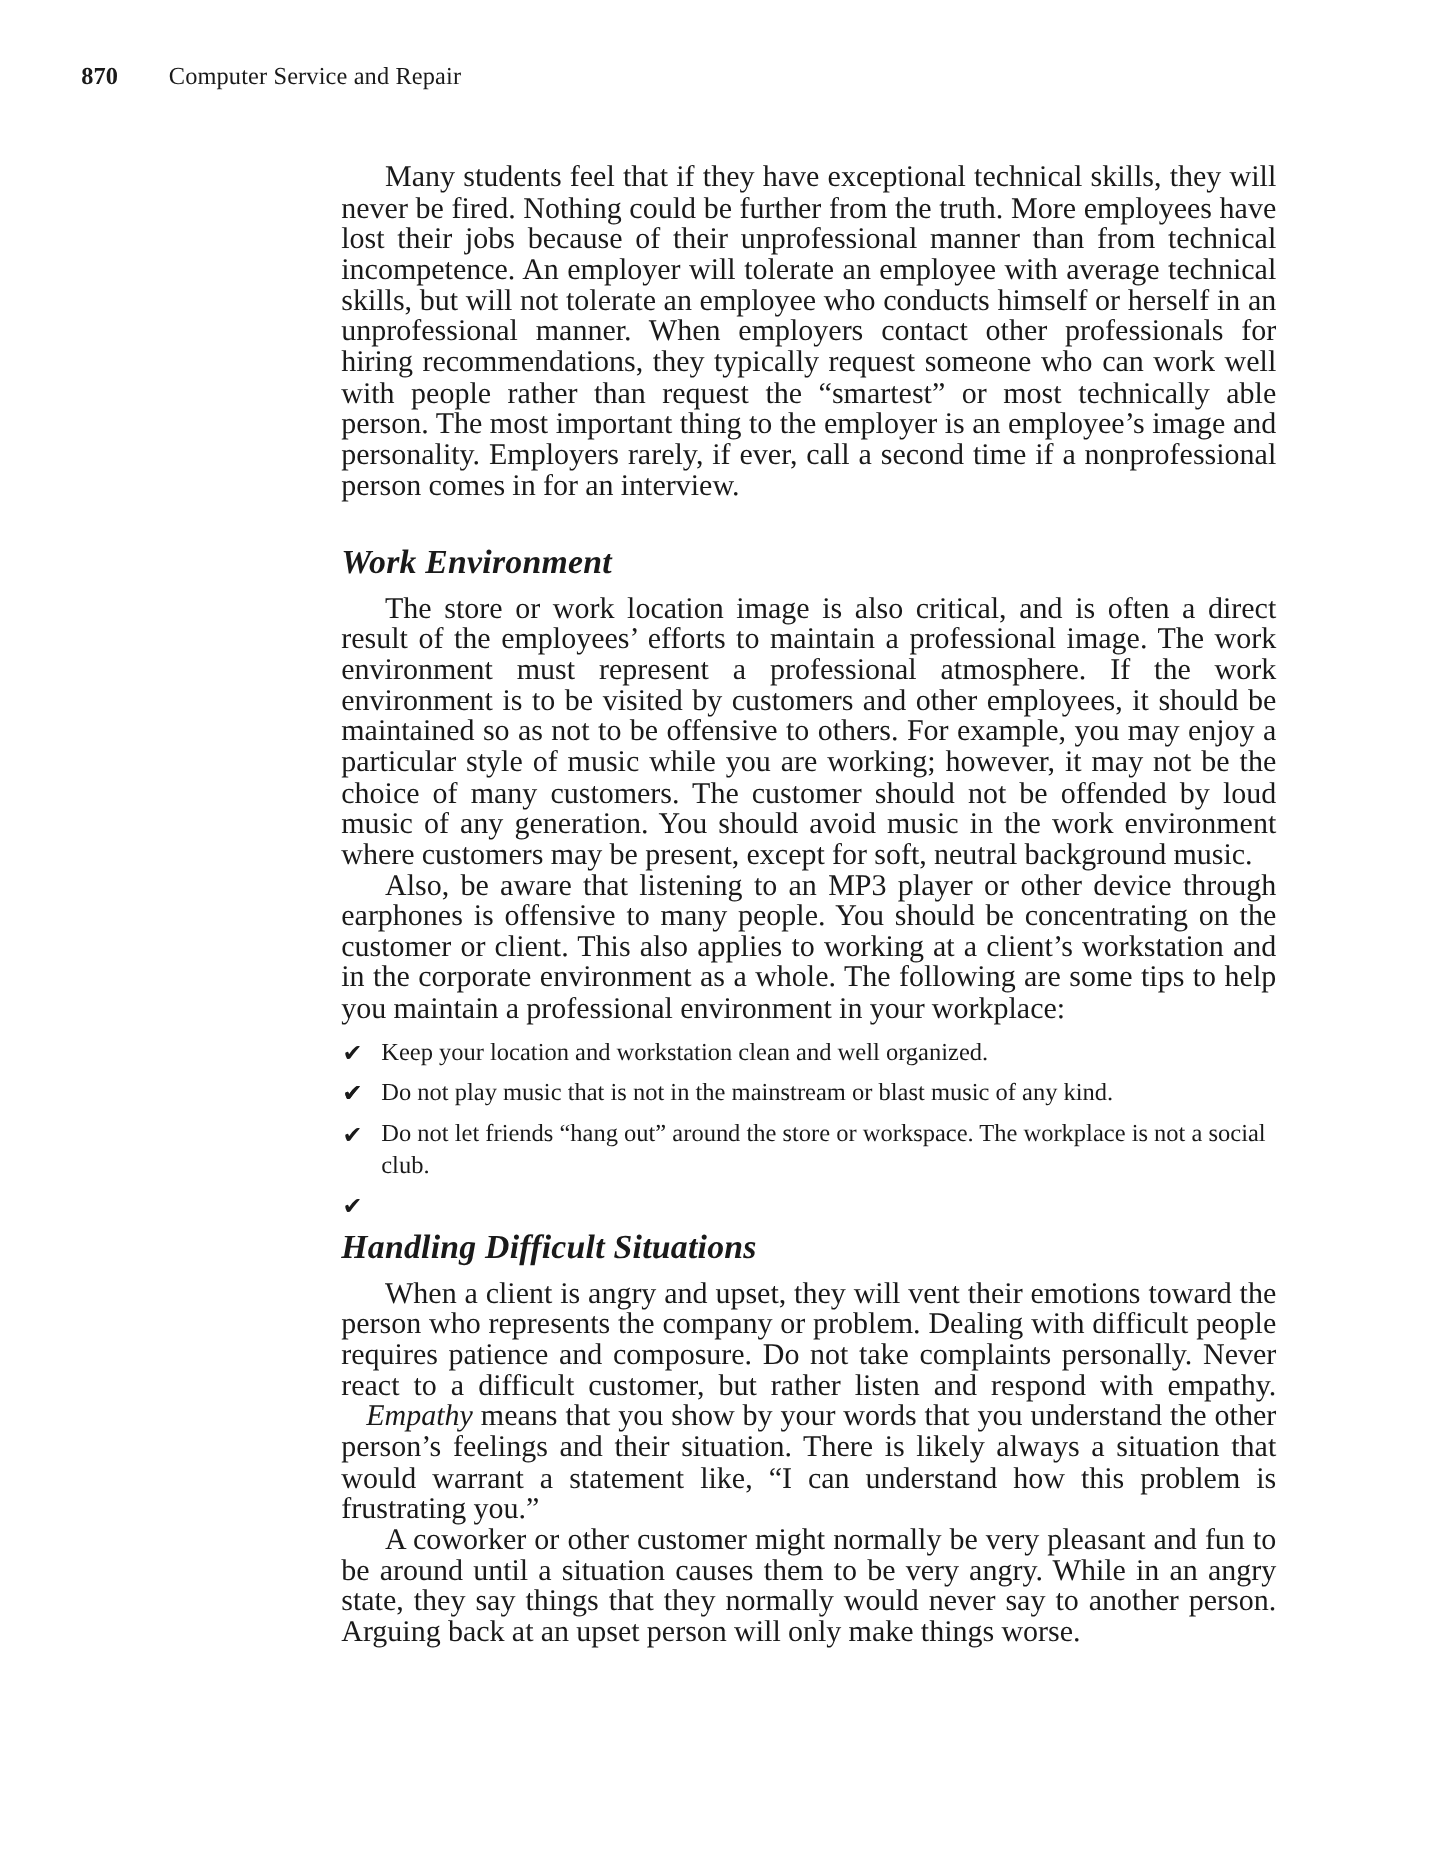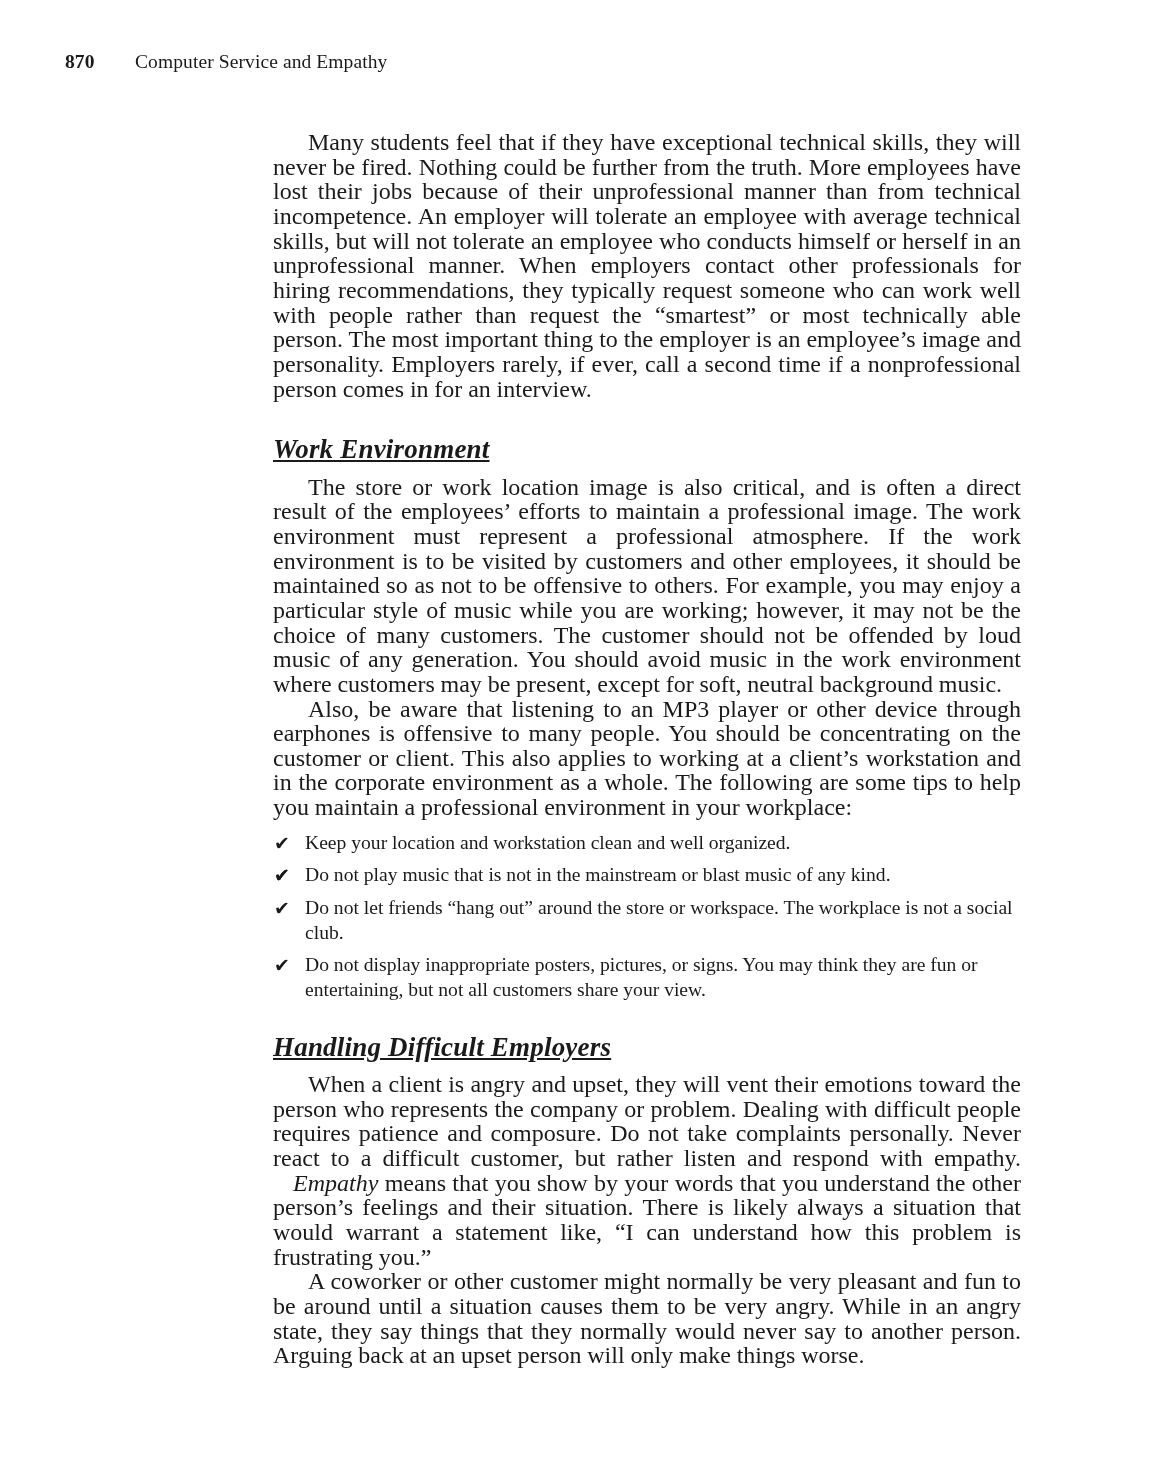--- a/index.html
+++ b/index.html
@@ -57,21 +57,20 @@
     word-spacing: -0.2px;
   }
 
   h2.section {
     margin: 0;
     font-size: 27px;
     font-weight: bold;
     font-style: italic;
     line-height: 1.2;
     letter-spacing: 0.2px;
-    text-decoration: underline;
   }
   .gap-before-heading { height: 32px; }
   .gap-after-heading  { height: 9px; }
   .gap-before-list    { height: 11px; }
   .gap-after-list     { height: 28px; }
 
   
   ul.checklist {
     list-style: none;
     margin: 0;
@@ -97,21 +96,21 @@
   }
   .em { font-style: italic; margin-left: 20px; }
 </style>
 </head>
 <body>
 
 <div class="page">
 
   <div class="running-head">
     <span class="folio">870</span>
-    <span class="head-title">Computer Service and Empathy</span>
+    <span class="head-title">Computer Service and Repair</span>
   </div>
 
   <div class="column">
 
     <p class="body">Many students feel that if they have exceptional technical skills, they will never be fired. Nothing could be further from the truth. More employees have lost their jobs because of their unprofessional manner than from technical incompetence. An employer will tolerate an employee with average technical skills, but will not tolerate an employee who conducts himself or herself in an unprofessional manner. When employers contact other professionals for hiring recommendations, they typically request someone who can work well with people rather than request the “smartest” or most technically able person. The most important thing to the employer is an employee’s image and personality. Employers rarely, if ever, call a second time if a nonprofessional person comes in for an interview.</p>
 
     <div class="gap-before-heading"></div>
     <h2 class="section">Work Environment</h2>
     <div class="gap-after-heading"></div>
     <p class="body">The store or work location image is also critical, and is often a direct result of the employees’ efforts to maintain a professional image. The work environment must represent a professional atmosphere. If the work environment is to be visited by customers and other employees, it should be maintained so as not to be offensive to others. For example, you may enjoy a particular style of music while you are working; however, it may not be the choice of many customers. The customer should not be offended by loud music of any generation. You should avoid music in the work environment where customers may be present, except for soft, neutral background music.</p>
@@ -129,26 +128,25 @@
       <li>
         <span class="tick">✔</span>
         <span>Do not play music that is not in the mainstream or blast music of any kind.</span>
       </li>
       <li>
         <span class="tick">✔</span>
         <span>Do not let friends “hang out” around the store or workspace. The workplace is not a social club.</span>
       </li>
       <li>
         <span class="tick">✔</span>
-        <span>Do not display inappropriate posters, pictures, or signs. You may think they are fun or entertaining, but not all customers share your view.</span>
       </li>
     </ul>
 
     <div class="gap-after-list"></div>
-    <h2 class="section">Handling Difficult Employers</h2>
+    <h2 class="section">Handling Difficult Situations</h2>
     <div class="gap-after-heading"></div>
     <p class="body">
       <span>When a client is angry and upset, they will vent their emotions toward the person who represents the company or problem. Dealing with difficult people requires patience and composure. Do not take complaints personally. Never react to a difficult customer, but rather listen and respond with empathy. </span><span class="em">Empathy</span><span> means that you show by your words that you understand the other person’s feelings and their situation. There is likely always a situation that would warrant a statement like, “I can understand how this problem is frustrating you.”</span>
     </p>
     <p class="body">A coworker or other customer might normally be very pleasant and fun to be around until a situation causes them to be very angry. While in an angry state, they say things that they normally would never say to another person. Arguing back at an upset person will only make things worse.</p>
 
   </div>
 </div>
 
 </body></html>

